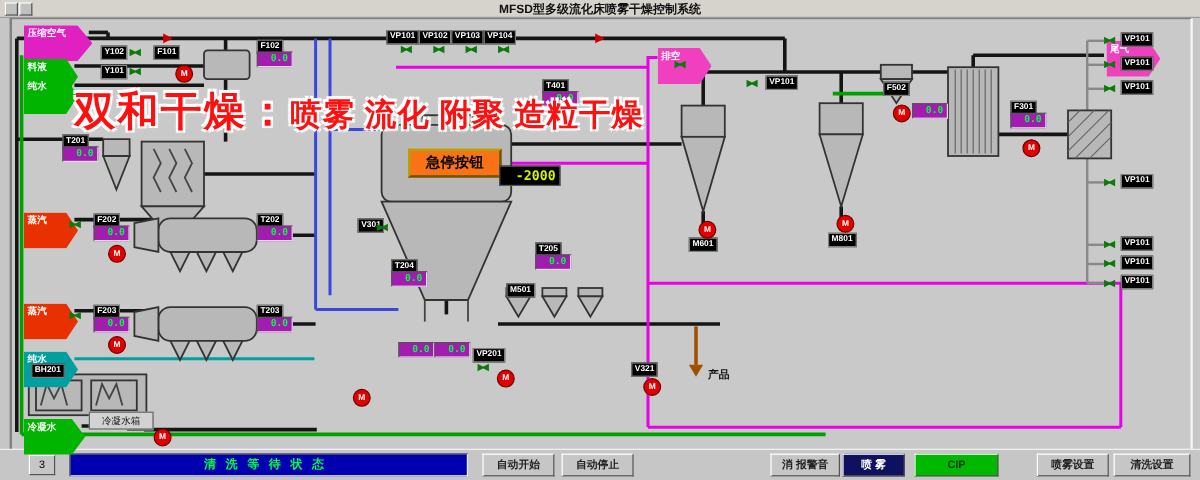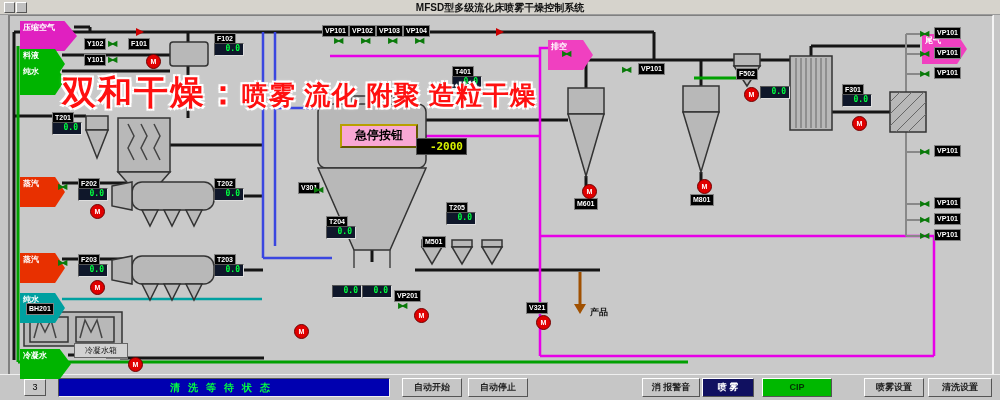--- a/index.html
+++ b/index.html
@@ -28,32 +28,32 @@
      text-shadow:-2px -2px 0 #fff,2px -2px 0 #fff,-2px 2px 0 #fff,2px 2px 0 #fff,0 0 4px #fff;}
   #watermark .wm-big{font-size:34px;letter-spacing:2px;}
   #watermark .wm-small{font-size:26px;letter-spacing:1px;}
 
   
   .flow{position:absolute;height:30px;line-height:13px;color:#fff;font-size:8px;font-weight:bold;
         padding-left:3px;z-index:6;white-space:nowrap;
         clip-path:polygon(0 0,78% 0,100% 50%,78% 100%,0 100%);}
   .tag{position:absolute;background:#000;color:#fff;font-size:7px;font-weight:bold;
         padding:1px 2px;border:1px solid #808080;z-index:7;line-height:1.1;white-space:nowrap;}
-  .val{position:absolute;background:#0f172a;color:#00ff41;
+  .val{position:absolute;background:#a21caf;color:#00ff41;
         font-family:"DejaVu Sans Mono",monospace;font-size:8px;font-weight:bold;
         padding:1px 3px;border:1px solid;border-color:#555 #ddd #ddd #555;
         min-width:22px;text-align:right;z-index:7;line-height:1.1;}
   .pump{position:absolute;width:13px;height:13px;border-radius:50%;background:#e00000;
         border:1px solid #700000;color:#fff;font-size:7px;font-weight:bold;text-align:center;
         line-height:13px;z-index:8;}
   .valve{position:absolute;z-index:7;font-size:8px;color:#0a7a0a;letter-spacing:-2px;
         line-height:8px;white-space:nowrap;}
   .valve .r{margin-left:-1px;}
 
-  #estop{position:absolute;left:340px;top:124px;width:74px;height:20px;background:#f9a8d4;
+  #estop{position:absolute;left:340px;top:124px;width:74px;height:20px;background:#f97316;
         border:2px outset #b8a000;color:#000;font-weight:bold;font-size:12px;text-align:center;
         line-height:18px;z-index:9;}
   #tower-display{position:absolute;left:416px;top:138px;width:46px;height:14px;background:#000;
         color:#d6f000;font-family:"DejaVu Sans Mono",monospace;font-size:11px;font-weight:bold;
         text-align:right;padding:1px 3px 0 0;border:1px solid #555;z-index:9;}
   #product-label{position:absolute;left:590px;top:306px;font-size:9px;font-weight:bold;color:#111;z-index:7;}
   #condensate-label{position:absolute;left:74px;top:343px;width:52px;background:#d2d2d2;
         border:1px solid #666;font-size:8px;text-align:center;color:#111;z-index:7;padding:1px 0;}
 
   

